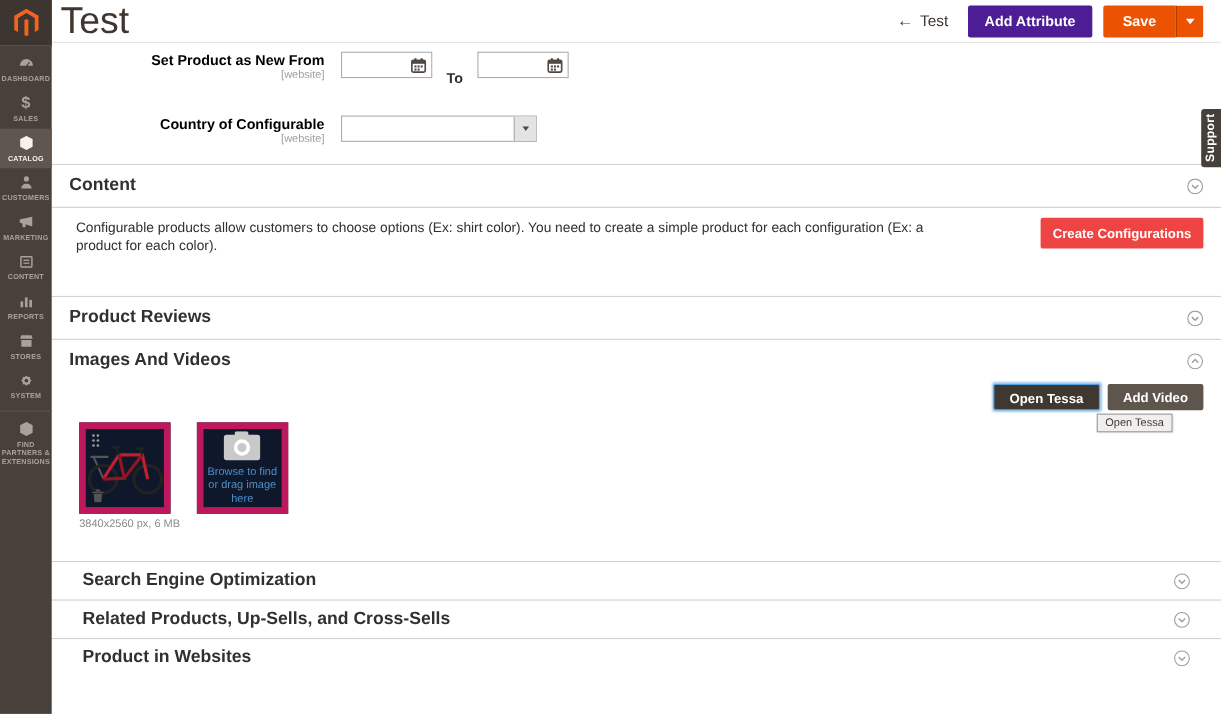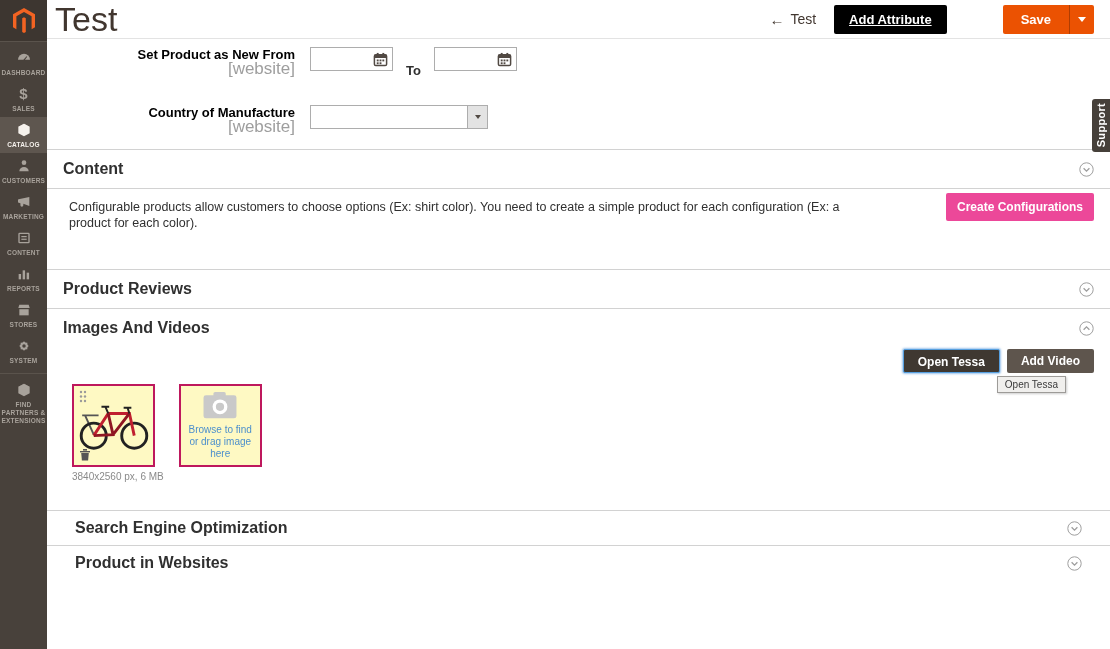--- a/index.html
+++ b/index.html
@@ -21,66 +21,66 @@
   .mi.divided{border-top:1px solid #5a534c;margin-top:4px;padding-top:8px;}
   
   .main{margin-left:47px;width:1063px;}
   .page-header{display:flex;align-items:center;box-sizing:border-box;height:39px;
     padding:0 16px 0 8px;border-bottom:1px solid #e3e3e3;background:#fff;}
   .page-title{font-size:34px;font-weight:400;color:#41362f;flex:1;line-height:1;}
   .back-link{display:flex;align-items:center;gap:6px;font-size:14px;color:#41362f;
     margin-right:18px;cursor:pointer;}
   .back-arrow{font-size:15px;line-height:1;}
   .btn{border:none;border-radius:2px;font-family:inherit;font-weight:600;cursor:pointer;}
-  .btn-dark{background:#000000;color:#fff;font-size:13px;padding:7px 15px;margin-right:10px;text-decoration:underline;}
-  .save-group{display:flex;margin-left:46px;}
+  .btn-dark{background:#4c1d95;color:#fff;font-size:13px;padding:7px 15px;margin-right:10px;}
+  .save-group{display:flex;}
   .save-main{background:#eb5202;color:#fff;font-size:13px;font-weight:700;padding:7px 18px;
     border:none;border-radius:2px 0 0 2px;cursor:pointer;}
   .save-caret{background:#eb5202;border:none;border-left:1px solid rgba(0,0,0,.25);
     border-radius:0 2px 2px 0;width:25px;display:flex;align-items:center;justify-content:center;cursor:pointer;}
   .caret-down{width:0;height:0;border-left:4px solid transparent;border-right:4px solid transparent;
     border-top:5px solid #fff;}
   
   .form-area{padding:8px 16px 6px 0;}
   .form-row{display:flex;align-items:flex-start;margin-bottom:10px;}
   .label-col{width:263px;text-align:right;padding-right:15px;box-sizing:border-box;flex-shrink:0;}
   .field-label{font-size:13px;font-weight:600;color:#000000;line-height:15px;}
-  .field-scope{font-size:17px;color:#9e9e9e;line-height:13px;}
+  .field-scope{font-size:10px;color:#9e9e9e;line-height:13px;}
   .date-input{width:83px;height:24px;box-sizing:border-box;border:1px solid #adadad;
     background:#fff;position:relative;cursor:text;}
   .date-input svg{position:absolute;right:4px;top:4px;width:15px;height:15px;}
   .to-label{font-size:13px;font-weight:600;margin:12px 13px;line-height:24px;}
   .select{width:178px;height:24px;box-sizing:border-box;border:1px solid #adadad;background:#fff;
     position:relative;cursor:pointer;}
   .select-arrow-box{position:absolute;right:0;top:0;width:19px;height:22px;background:#e3e3e3;
     border-left:1px solid #adadad;display:flex;align-items:center;justify-content:center;}
   .tri-down{width:0;height:0;border-left:3.5px solid transparent;border-right:3.5px solid transparent;
     border-top:4.5px solid #514943;}
   
   .section{border-top:1px solid #d2d2d2;}
   .sec-head{display:flex;align-items:center;justify-content:space-between;
     padding:10px 16px;cursor:pointer;}
   .sec-head.small{padding:8px 28px;}
   .sec-title{font-size:16px;font-weight:600;color:#303030;}
   .chev{width:15px;height:15px;flex-shrink:0;cursor:pointer;}
   
-  .config-body{display:flex;align-items:flex-start;justify-content:space-between;
+  .config-body{display:flex;align-items:center;justify-content:space-between;
     gap:24px;padding:4px 16px 38px 22px;}
   .config-desc{font-size:12.5px;color:#303030;line-height:16px;padding-top:6px;}
-  .btn-create{background:#ec4899;color:#fff;font-size:12px;padding:7px 11px;white-space:nowrap;margin-left:40px;}
+  .btn-create{background:#ef4444;color:#fff;font-size:12px;padding:7px 11px;white-space:nowrap;margin-left:40px;}
   
   .images-body{padding:2px 16px 28px 24px;position:relative;}
   .media-buttons{display:flex;justify-content:flex-end;gap:7px;height:24px;}
   .btn-tessa{background:#3f3831;color:#fff;font-size:12px;padding:5px 14px;
     border:1px solid #57a0e0;box-shadow:0 0 2px 1px rgba(80,150,220,.55);}
   .btn-video{background:#5e554d;color:#fff;font-size:12px;padding:5px 14px;}
   .tooltip{position:absolute;top:29px;right:44px;background:#f0efed;border:1px solid #9d9b98;
     font-size:10px;color:#3a3a3a;padding:2px 7px;box-shadow:1px 1px 2px rgba(0,0,0,.2);}
   .cards-row{display:flex;gap:15px;margin-top:11px;padding-left:1px;}
-  .image-card{width:83px;height:83px;box-sizing:border-box;border:2px solid #be185d;background:#fef9c3;
+  .image-card{width:83px;height:83px;box-sizing:border-box;border:6px solid #be185d;background:#0f172a;
     position:relative;display:flex;align-items:center;justify-content:center;cursor:pointer;}
   .drag-handle{position:absolute;top:4px;left:5px;}
   .trash{position:absolute;bottom:4px;left:5px;cursor:pointer;}
   .upload-card{flex-direction:column;gap:4px;}
   .upload-text{font-size:10px;color:#4c8fcc;text-align:center;line-height:12px;width:72px;}
   .img-caption{font-size:10px;color:#8a8a8a;margin-top:4px;}
   
   .support-tab{position:absolute;right:0;top:99px;width:18px;height:53px;background:#46403a;
     border-radius:3px 0 0 3px;display:flex;align-items:center;justify-content:center;
     cursor:pointer;z-index:30;}
@@ -220,21 +220,21 @@
           <rect x="4" y="8" width="2" height="2" fill="#514943"></rect>
           <rect x="7" y="8" width="2" height="2" fill="#514943"></rect>
           <rect x="10" y="8" width="2" height="2" fill="#514943"></rect>
           <rect x="4" y="11" width="2" height="2" fill="#514943"></rect>
           <rect x="7" y="11" width="2" height="2" fill="#514943"></rect>
         </svg>
       </div>
     </div>
     <div class="form-row">
       <div class="label-col">
-        <div class="field-label">Country of Manufacture</div>
+        <div class="field-label">Country of Configurable</div>
         <div class="field-scope">[website]</div>
       </div>
       <div class="select">
         <span></span>
         <span class="select-arrow-box">
           <span class="tri-down"></span>
         </span>
       </div>
     </div>
   </div>
@@ -325,20 +325,29 @@
     <div class="sec-head small">
       <span class="sec-title">Search Engine Optimization</span>
       <svg class="chev" viewBox="0 0 15 15">
         <circle cx="7.5" cy="7.5" r="6.7" fill="none" stroke="#9e9e9e" stroke-width="1"></circle>
         <polyline points="4.6,6.3 7.5,9.2 10.4,6.3" fill="none" stroke="#9e9e9e" stroke-width="1.3"></polyline>
       </svg>
     </div>
   </section>
   <section class="section">
     <div class="sec-head small">
+      <span class="sec-title">Related Products, Up-Sells, and Cross-Sells</span>
+      <svg class="chev" viewBox="0 0 15 15">
+        <circle cx="7.5" cy="7.5" r="6.7" fill="none" stroke="#9e9e9e" stroke-width="1"></circle>
+        <polyline points="4.6,6.3 7.5,9.2 10.4,6.3" fill="none" stroke="#9e9e9e" stroke-width="1.3"></polyline>
+      </svg>
+    </div>
+  </section>
+  <section class="section">
+    <div class="sec-head small">
       <span class="sec-title">Product in Websites</span>
       <svg class="chev" viewBox="0 0 15 15">
         <circle cx="7.5" cy="7.5" r="6.7" fill="none" stroke="#9e9e9e" stroke-width="1"></circle>
         <polyline points="4.6,6.3 7.5,9.2 10.4,6.3" fill="none" stroke="#9e9e9e" stroke-width="1.3"></polyline>
       </svg>
     </div>
   </section>
 
 </div>
 

